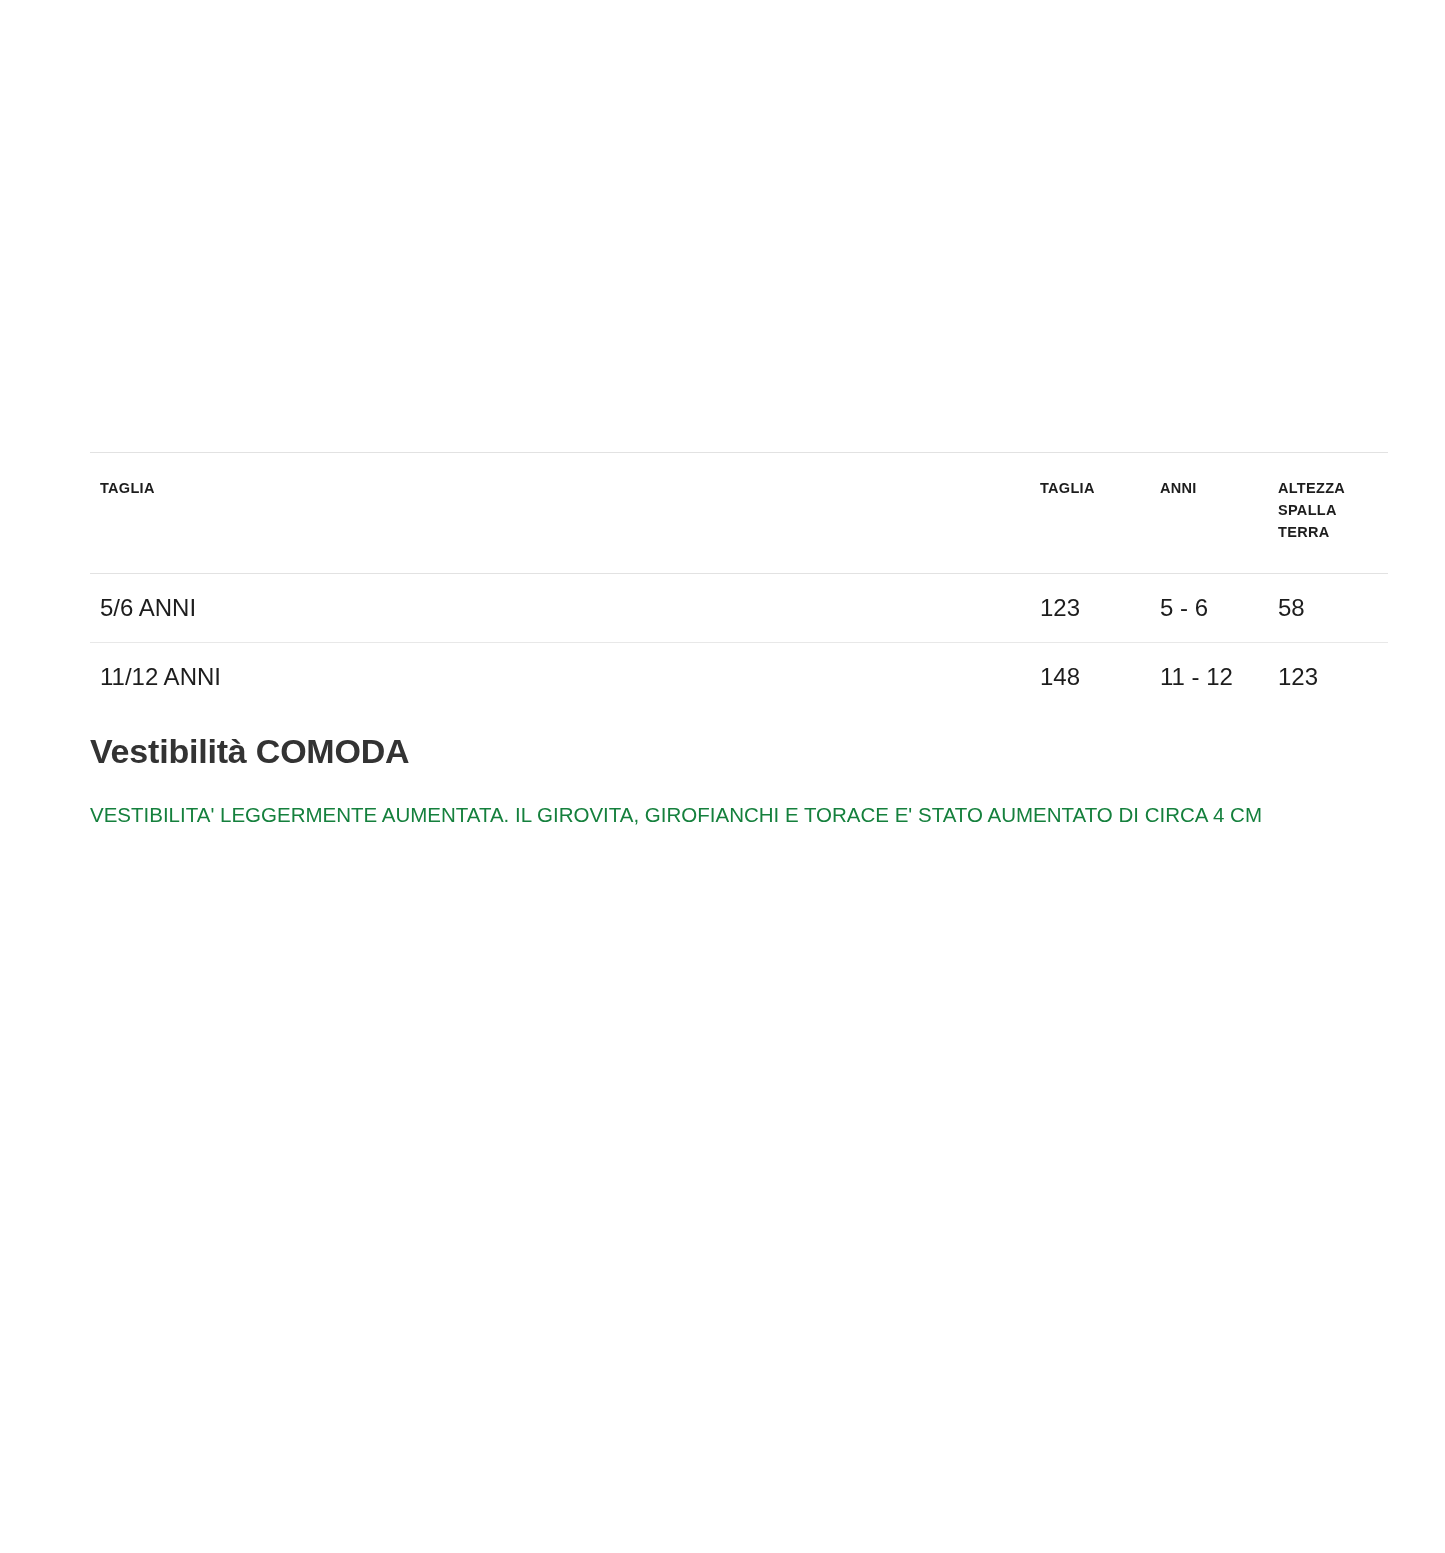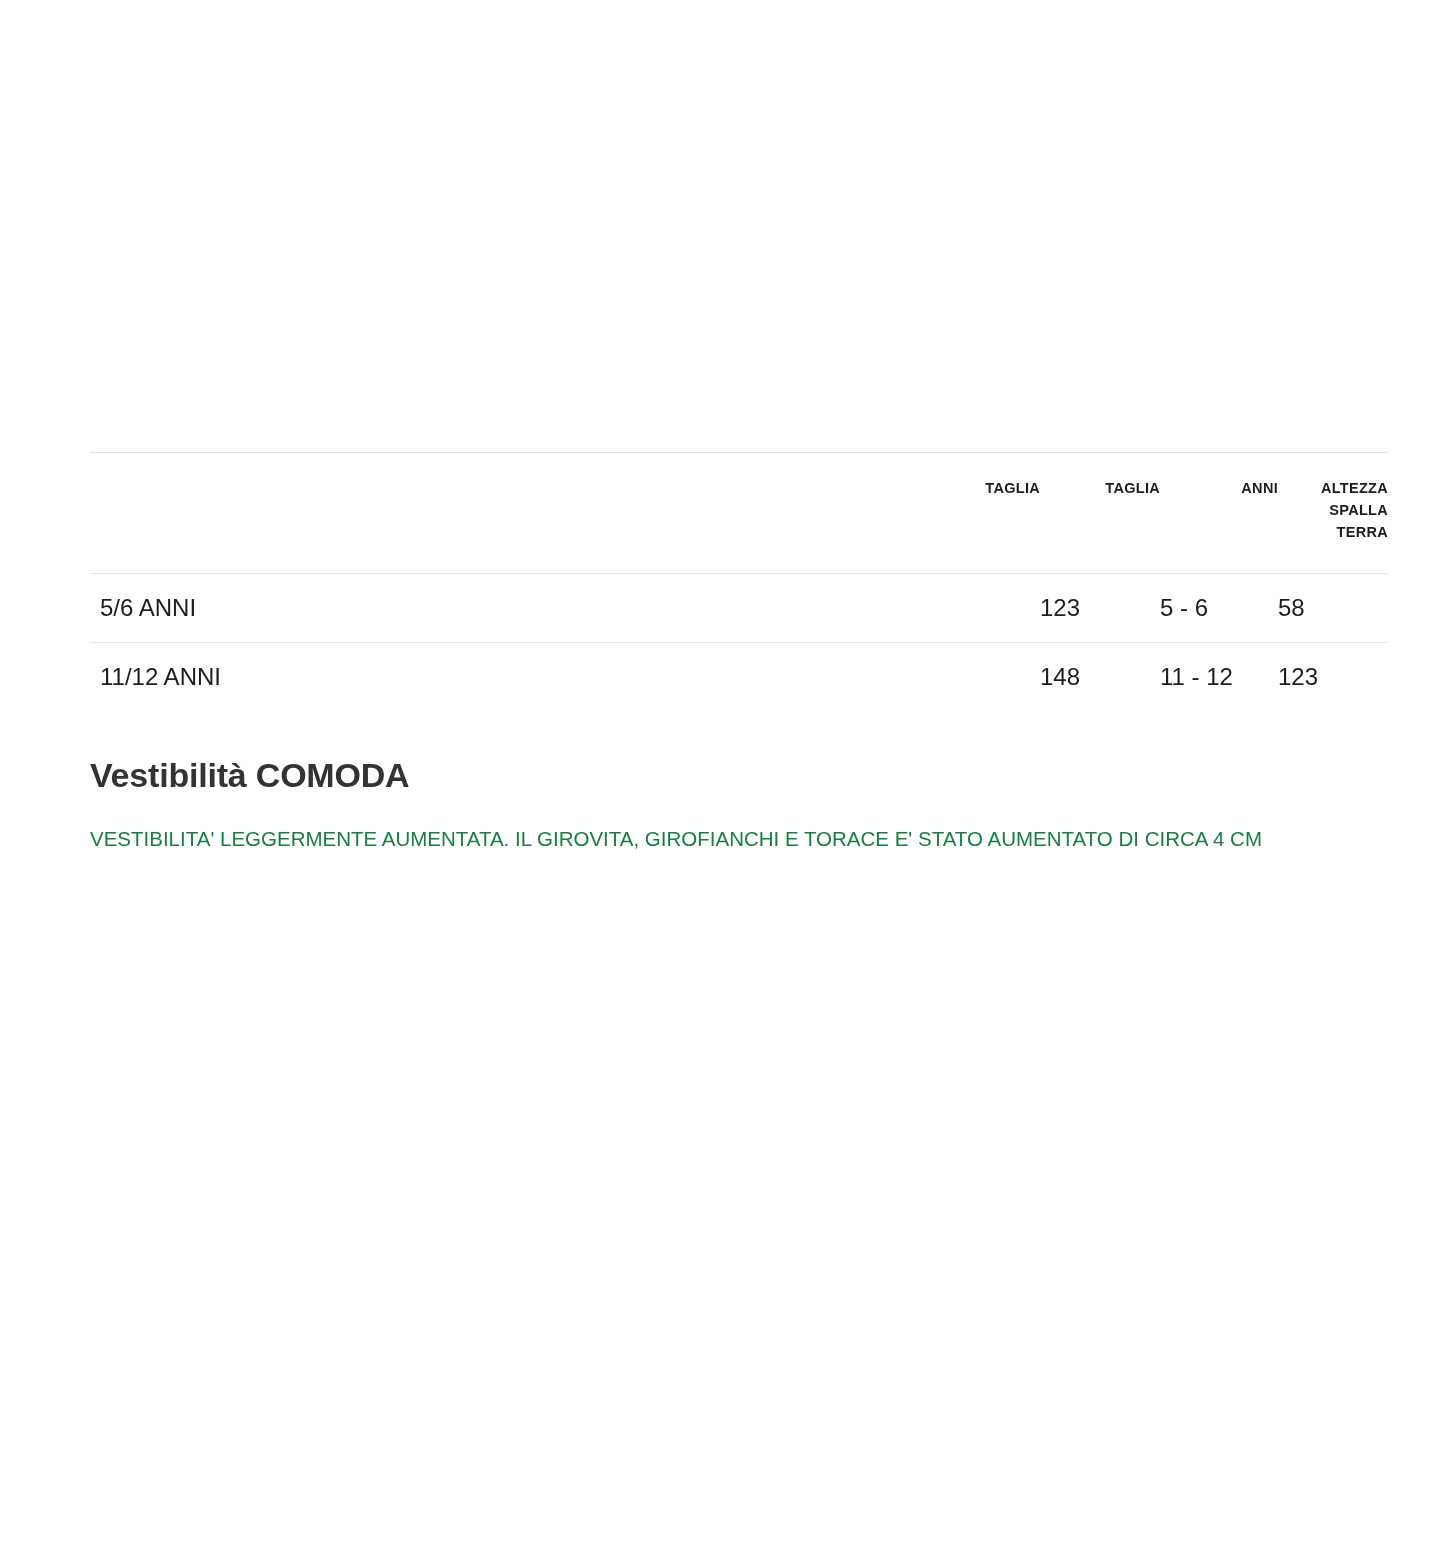--- a/index.html
+++ b/index.html
@@ -25,21 +25,21 @@
     left: 90px;
     top: 452px;
     width: 1288px;
   }
   table.size-table {
     width: 100%;
     border-collapse: collapse;
     table-layout: fixed;
   }
   table.size-table thead th {
-    text-align: right;
+    text-align: left;
     font-size: 14.5px;
     font-weight: 700;
     letter-spacing: 0.3px;
     color: #1d1d1d;
     padding: 24px 0 30px 0;
     vertical-align: top;
     line-height: 1.52;
     border-bottom: 1px solid #e2e2e2;
   }
   table.size-table thead th.col-taglia { width: 940px; padding-left: 10px; }
@@ -61,21 +61,21 @@
   }
   table.size-table tbody td.col-taglia { padding-left: 10px; }
   table.size-table tbody tr:last-child td {
     border-bottom: none;
   }
   h2.fit-title {
     font-size: 34px;
     font-weight: 700;
     letter-spacing: -0.2px;
     color: #333333;
-    margin: 44px 0 0 0;
+    margin: 20px 0 0 0;
     padding: 0;
     line-height: 1.25;
   }
   p.fit-desc {
     font-size: 20.5px;
     font-weight: 400;
     color: #15803d;
     margin: 28px 0 0 0;
     padding: 0;
     line-height: 1.35;

